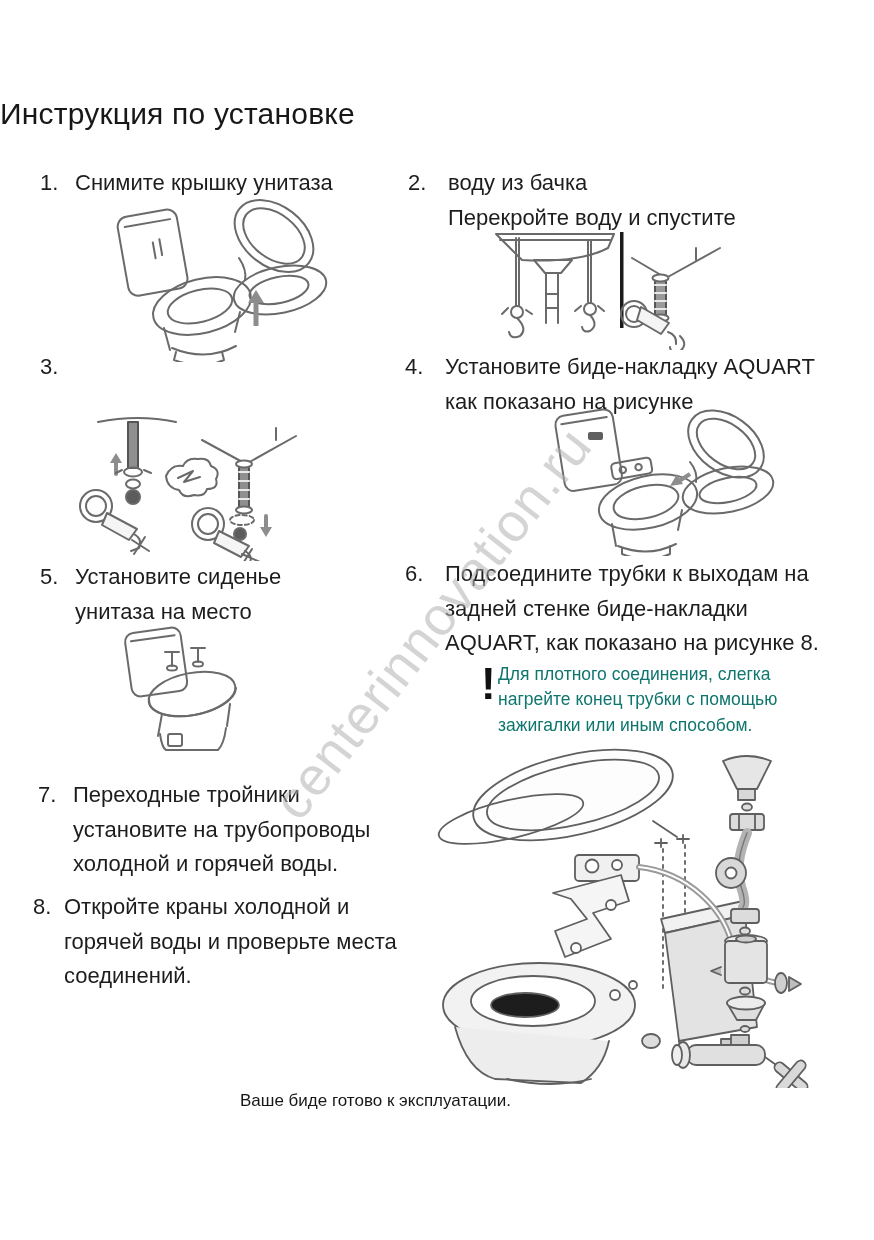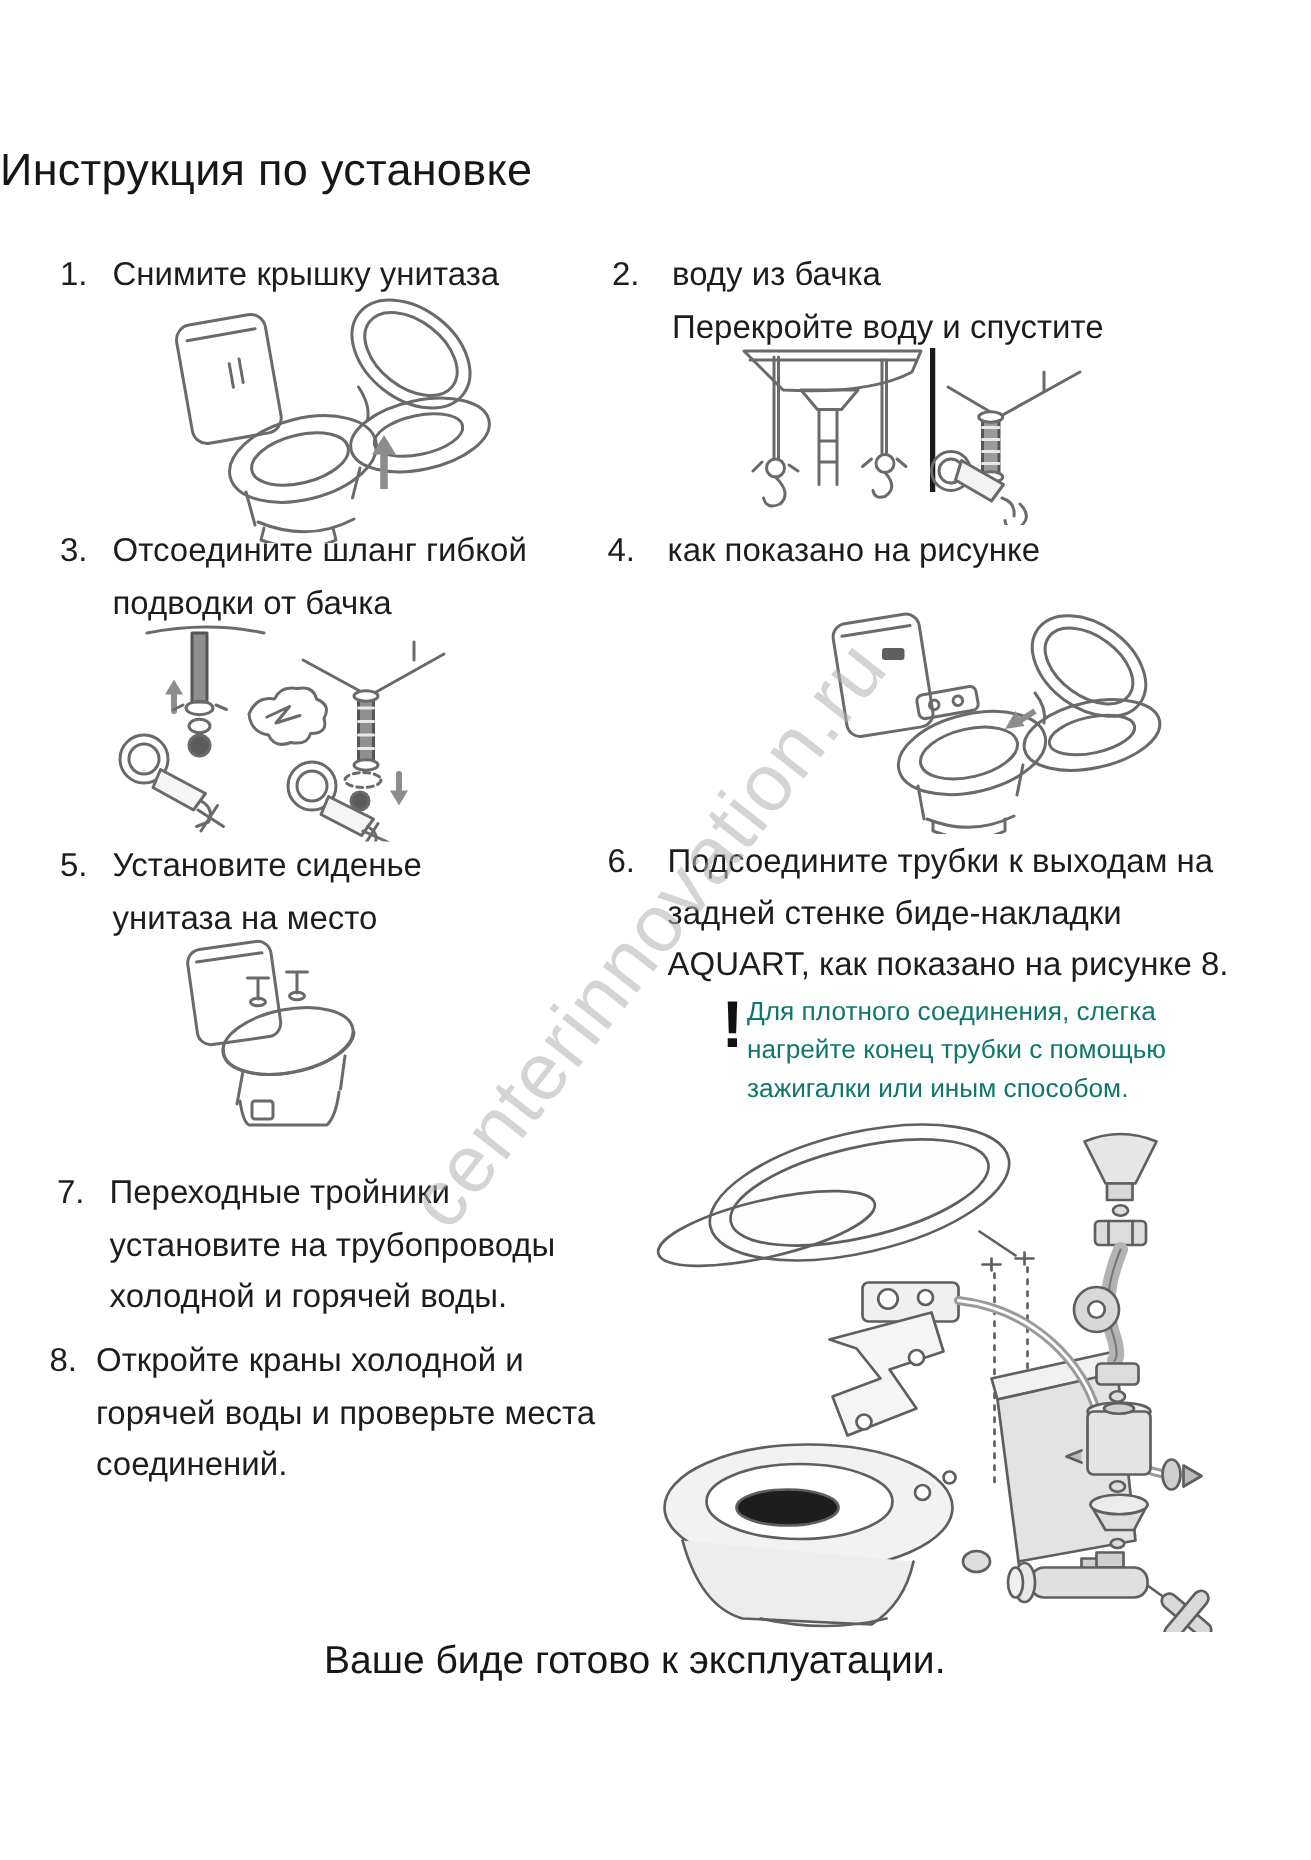--- a/index.html
+++ b/index.html
@@ -18,21 +18,21 @@
   .l{display:block;white-space:nowrap;}
   .illus{position:absolute;z-index:1;}
   .illus svg{display:block;width:100%;height:100%;}
   .warn-mark{
     position:absolute;left:481px;top:659px;font-size:44px;font-weight:700;color:#111;z-index:2;
   }
   .warn-text{
     position:absolute;left:498px;top:662px;font-size:17.5px;line-height:25.4px;color:#0f766e;z-index:2;
   }
   .footer{
-    position:absolute;left:216px;top:1091px;font-size:26px;color:#171717;z-index:2;
+    position:absolute;left:240px;top:1091px;font-size:17px;color:#171717;z-index:2;
   }
   .watermark{
     position:absolute;left:152px;top:592px;width:560px;text-align:center;white-space:nowrap;
     transform:rotate(-52deg);transform-origin:center;
     font-size:54px;letter-spacing:1px;color:#b2b2b2;opacity:.55;z-index:5;pointer-events:none;
   }
   
   .lineart{stroke:#6a6a6a;stroke-width:2;fill:none;stroke-linecap:round;stroke-linejoin:round;}
 </style>
 </head>
@@ -54,29 +54,26 @@
   <div class="step right" style="left:408px;top:166px">
     <span class="num">2.</span>
     <span class="txt">
       <span class="l">воду из бачка</span>
       <span class="l">Перекройте воду и спустите</span>
     </span>
   </div>
 
   <div class="step left" style="left:40px;top:350px">
     <span class="num">3.</span>
-    <span class="txt">
-      <span class="l">Отсоедините шланг гибкой</span>
-      <span class="l">подводки от бачка</span>
-    </span>
   </div>
 
   <div class="step right" style="left:405px;top:350px">
     <span class="num">4.</span>
     <span class="txt">
+      <span class="l">Установите биде-накладку AQUART</span>
       <span class="l">как показано на рисунке</span>
     </span>
   </div>
 
   <div class="step left" style="left:40px;top:560px">
     <span class="num">5.</span>
     <span class="txt">
       <span class="l">Установите сиденье</span>
       <span class="l">унитаза на место</span>
     </span>

